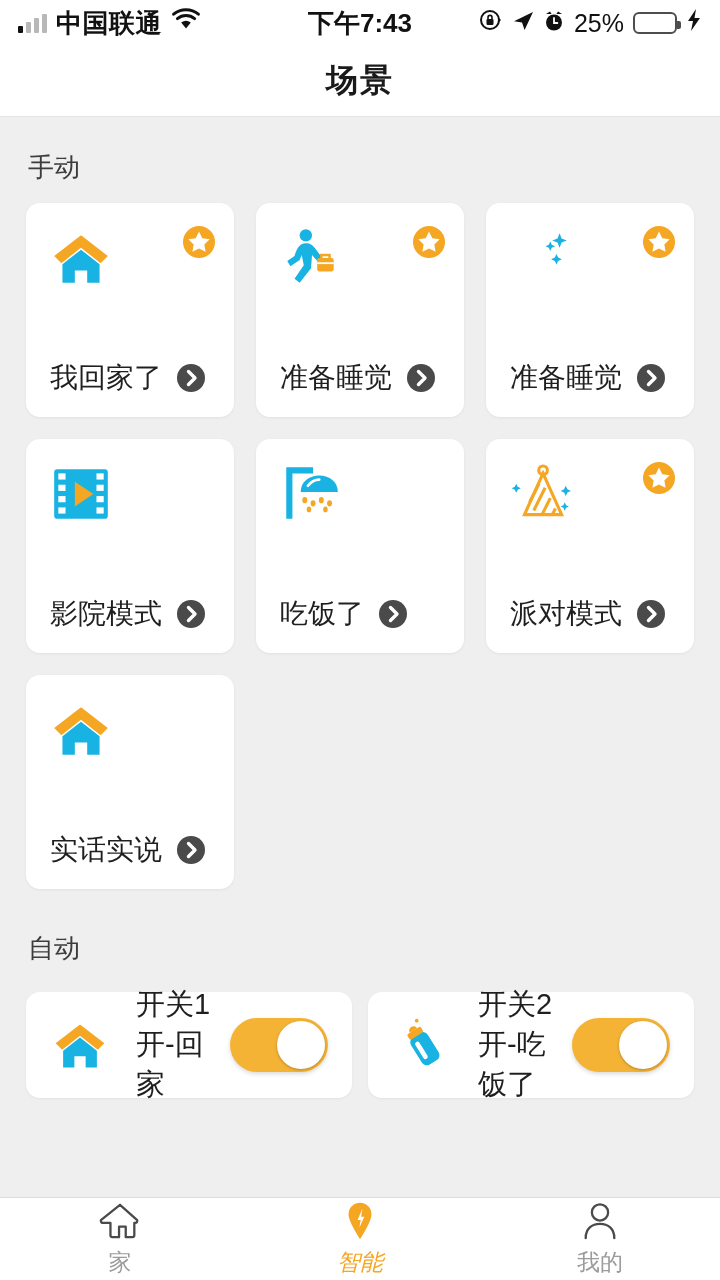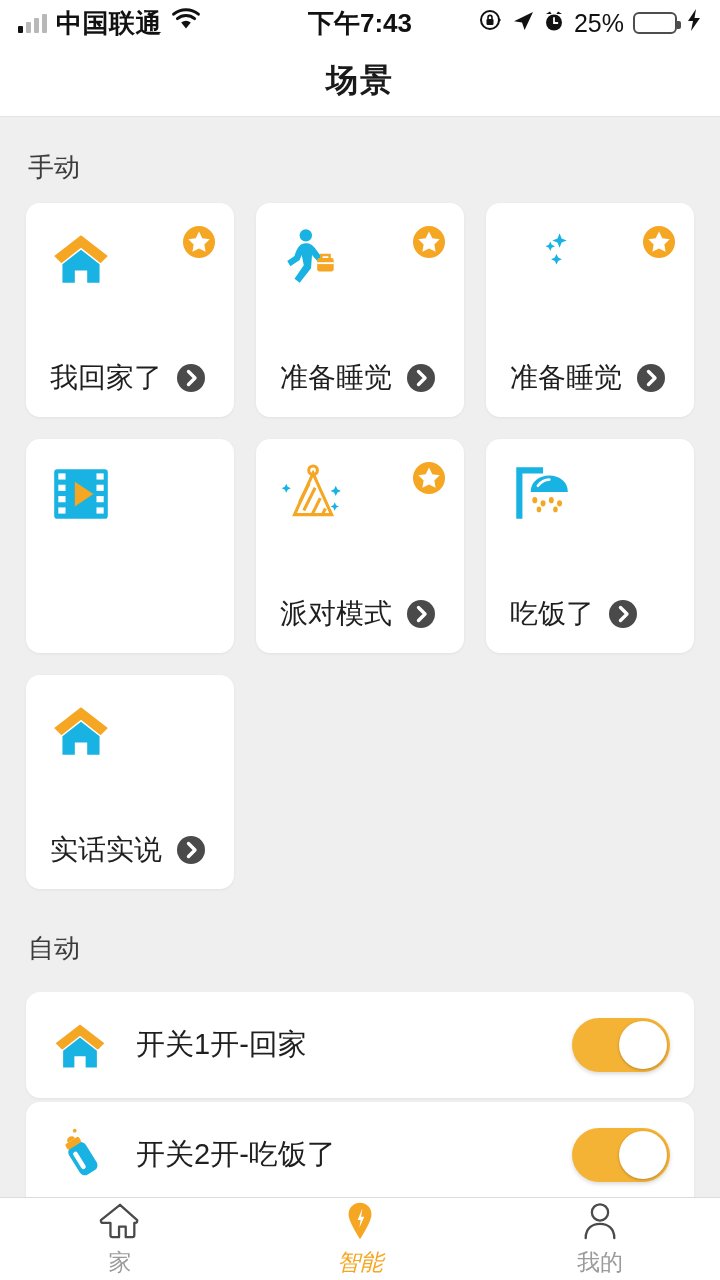--- a/index.html
+++ b/index.html
@@ -69,21 +69,21 @@
   .star{
     position:absolute; right:18px; top:22px; width:34px; height:34px;
   }
   .card .label{
     position:absolute; left:24px; bottom:20px; display:flex; align-items:center; gap:14px;
   }
   .card .label .txt{ font-size:28px; color:#1f1f1f; white-space:nowrap; }
   .chev{ width:30px; height:30px; flex:0 0 30px; }
 
   
-  .auto-list{ padding:8px 26px; display:flex; flex-direction:column; gap:4px; }
+  .auto-list{ padding:8px 26px; display:flex; flex-direction:row; gap:16px; }
   .auto-row{
     position:relative; width:668px; height:106px; background:#fff; border-radius:14px;
     display:flex; align-items:center; padding:0 24px; box-shadow:0 1px 3px rgba(0,0,0,0.05);
   }
   .auto-row .icon{ width:60px; height:60px; flex:0 0 60px; }
   .auto-row .name{ font-size:29px; color:#1f1f1f; margin-left:26px; flex:1; }
   .toggle{
     position:relative; width:98px; height:54px; border-radius:27px; background:#f5b335;
     box-shadow:0 2px 4px rgba(0,0,0,0.15); flex:0 0 98px;
   }
@@ -236,20 +236,49 @@
                 <rect x="10" y="23" width="7" height="6"></rect>
           <rect x="10" y="34" width="7" height="6"></rect>
                 <rect x="10" y="45" width="7" height="6"></rect>
           <rect x="47" y="12" width="7" height="6"></rect>
                 <rect x="47" y="23" width="7" height="6"></rect>
           <rect x="47" y="34" width="7" height="6"></rect>
                 <rect x="47" y="45" width="7" height="6"></rect>
         </g>
         <path d="M26 20 L44 32 L26 44 Z" fill="#f5a623"></path>
             </svg></span>
+          <span class="label">
+       <span class="txt">影院模式</span>
+       <span class="chev"><svg width="30" height="30" viewBox="0 0 30 30">
+                <circle cx="15" cy="15" r="14" fill="#4a4a4a"></circle>
+        <path d="M12.5 8.5 L19 15 L12.5 21.5" fill="none" stroke="#fff" stroke-width="3.4" stroke-linecap="round" stroke-linejoin="round"></path>
+              </svg></span>
+     </span>
+        </div>
+        <div class="card">
+          <span class="icon"><svg width="66" height="66" viewBox="0 0 64 64">
+              <path d="M8 6 h26 v6 H14 v44 H8 Z" fill="#18b3e3"></path>
+        <path d="M22 30 C22 20 30 14 40 14 C50 14 58 20 58 30 Z" fill="#18b3e3"></path>
+        <path d="M29 24 C32 20 36 18 40 18" stroke="#fff" stroke-width="2.6" fill="none" stroke-linecap="round"></path>
+        <g fill="#f5a623">
+          <ellipse cx="26" cy="38" rx="2.4" ry="3"></ellipse>
+                <ellipse cx="34" cy="41" rx="2.4" ry="3"></ellipse>
+          <ellipse cx="42" cy="38" rx="2.4" ry="3"></ellipse>
+                <ellipse cx="50" cy="41" rx="2.4" ry="3"></ellipse>
+          <ellipse cx="30" cy="47" rx="2.2" ry="2.8"></ellipse>
+                <ellipse cx="46" cy="47" rx="2.2" ry="2.8"></ellipse>
+        </g>
+            </svg></span>
+          <span class="label">
+       <span class="txt">吃饭了</span>
+       <span class="chev"><svg width="30" height="30" viewBox="0 0 30 30">
+                <circle cx="15" cy="15" r="14" fill="#4a4a4a"></circle>
+        <path d="M12.5 8.5 L19 15 L12.5 21.5" fill="none" stroke="#fff" stroke-width="3.4" stroke-linecap="round" stroke-linejoin="round"></path>
+              </svg></span>
+     </span>
         </div>
         <div class="card">
           <span class="icon"><svg width="66" height="66" viewBox="0 0 64 64">
               <path d="M34 12 L52 52 L16 52 Z" fill="none" stroke="#f5a623" stroke-width="3"></path>
         <g stroke="#f5a623" stroke-width="3">
           <path d="M30 22 L21 40"></path>
                 <path d="M36 26 L25 48"></path>
                 <path d="M41 36 L33 52"></path>
                 <path d="M46 46 L43 52"></path>
         </g>
@@ -265,42 +294,20 @@
           <span class="label">
        <span class="txt">派对模式</span>
        <span class="chev"><svg width="30" height="30" viewBox="0 0 30 30">
                 <circle cx="15" cy="15" r="14" fill="#4a4a4a"></circle>
         <path d="M12.5 8.5 L19 15 L12.5 21.5" fill="none" stroke="#fff" stroke-width="3.4" stroke-linecap="round" stroke-linejoin="round"></path>
               </svg></span>
      </span>
         </div>
         <div class="card">
           <span class="icon"><svg width="66" height="66" viewBox="0 0 64 64">
-              <path d="M8 6 h26 v6 H14 v44 H8 Z" fill="#18b3e3"></path>
-        <path d="M22 30 C22 20 30 14 40 14 C50 14 58 20 58 30 Z" fill="#18b3e3"></path>
-        <path d="M29 24 C32 20 36 18 40 18" stroke="#fff" stroke-width="2.6" fill="none" stroke-linecap="round"></path>
-        <g fill="#f5a623">
-          <ellipse cx="26" cy="38" rx="2.4" ry="3"></ellipse>
-                <ellipse cx="34" cy="41" rx="2.4" ry="3"></ellipse>
-          <ellipse cx="42" cy="38" rx="2.4" ry="3"></ellipse>
-                <ellipse cx="50" cy="41" rx="2.4" ry="3"></ellipse>
-          <ellipse cx="30" cy="47" rx="2.2" ry="2.8"></ellipse>
-                <ellipse cx="46" cy="47" rx="2.2" ry="2.8"></ellipse>
-        </g>
-            </svg></span>
-          <span class="label">
-       <span class="txt">吃饭了</span>
-       <span class="chev"><svg width="30" height="30" viewBox="0 0 30 30">
-                <circle cx="15" cy="15" r="14" fill="#4a4a4a"></circle>
-        <path d="M12.5 8.5 L19 15 L12.5 21.5" fill="none" stroke="#fff" stroke-width="3.4" stroke-linecap="round" stroke-linejoin="round"></path>
-              </svg></span>
-     </span>
-        </div>
-        <div class="card">
-          <span class="icon"><svg width="66" height="66" viewBox="0 0 64 64">
               <path d="M32 10 L58 30 L51 37 L32 22 L13 37 L6 30 Z" fill="#f5a623"></path>
         <path d="M32 24 L50 38 V56 H38 V44 H26 V56 H14 V38 Z" fill="#18b3e3"></path>
             </svg></span>
           <span class="label">
        <span class="txt">实话实说</span>
        <span class="chev"><svg width="30" height="30" viewBox="0 0 30 30">
                 <circle cx="15" cy="15" r="14" fill="#4a4a4a"></circle>
         <path d="M12.5 8.5 L19 15 L12.5 21.5" fill="none" stroke="#fff" stroke-width="3.4" stroke-linecap="round" stroke-linejoin="round"></path>
               </svg></span>
      </span>

